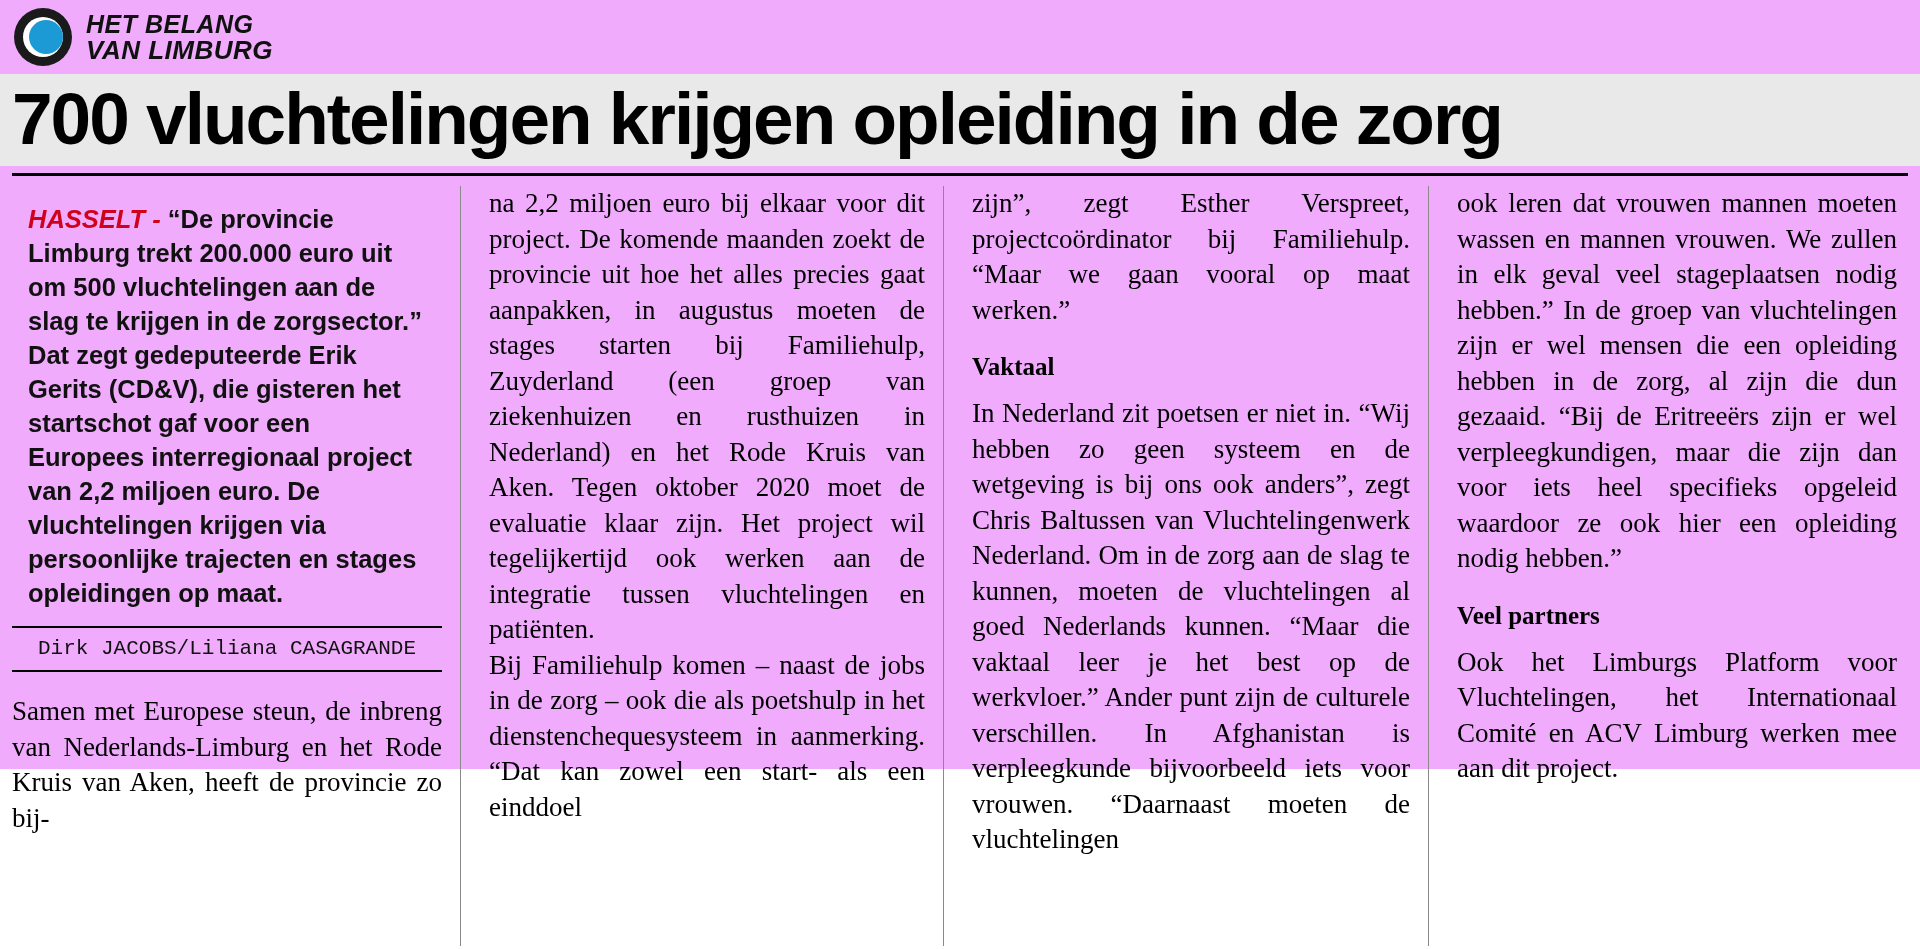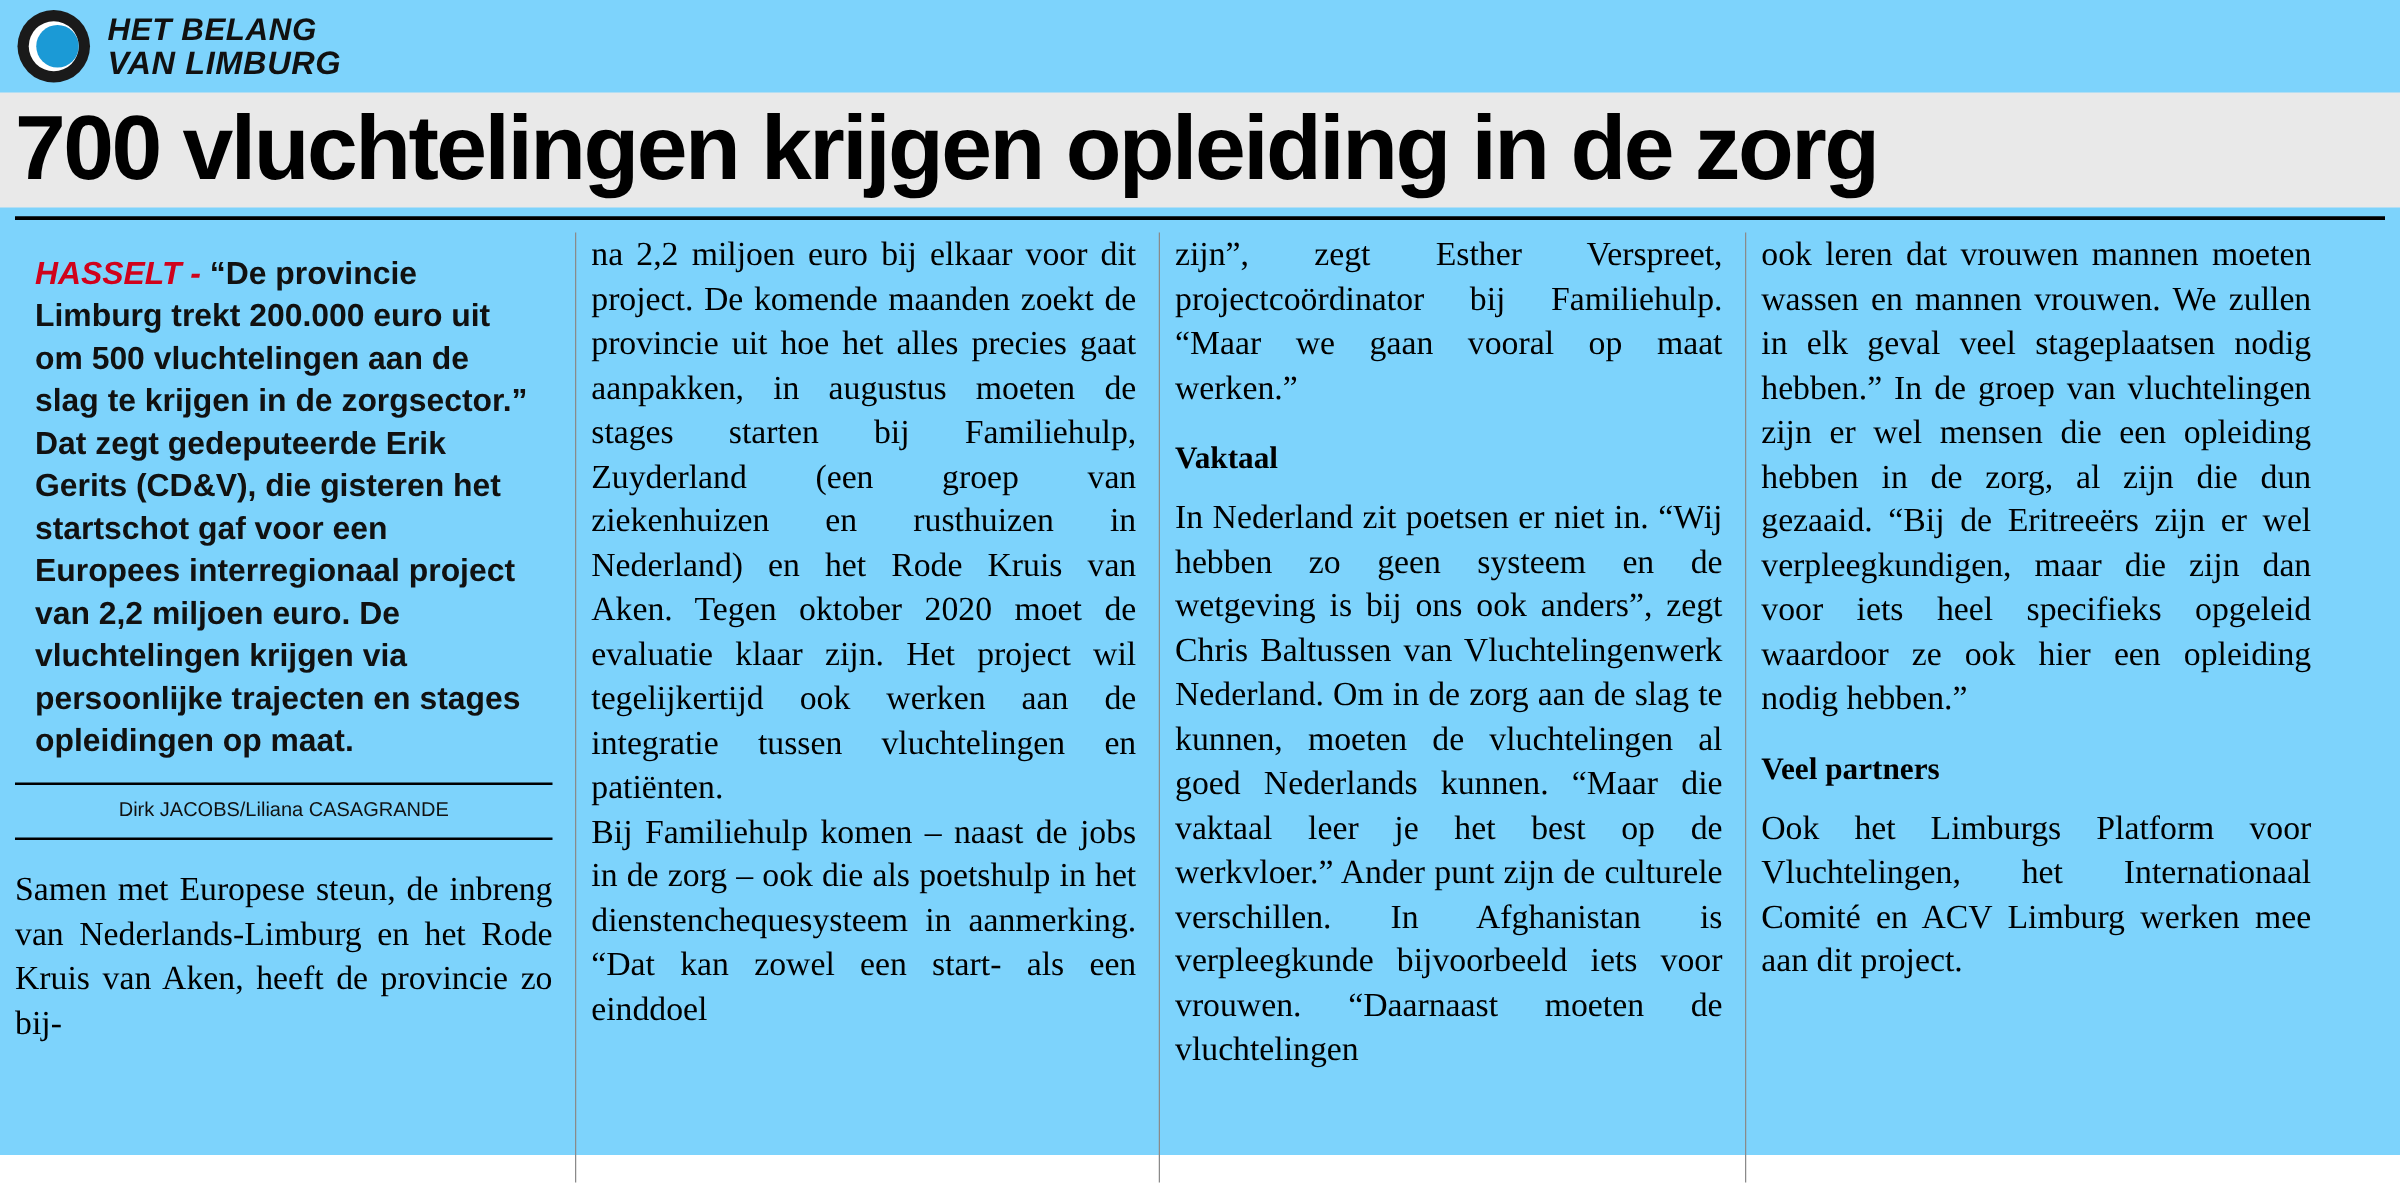--- a/index.html
+++ b/index.html
@@ -10,22 +10,22 @@
   body {
     width: 1920px;
     height: 949px;
     font-family: "Liberation Serif", serif;
     color: #000000;
     overflow: hidden;
   }
   .page {
     position: relative;
     width: 1920px;
-    height: 924px;
-    background: #7dd3fc;
+    height: 769px;
+    background: #f0abfc;
   }
 
   
   .masthead {
     position: absolute;
     left: 14px;
     top: 6px;
     display: flex;
     align-items: center;
     gap: 14px;
@@ -116,21 +116,21 @@
     gap: 0;
   }
   .col {
     position: relative;
     width: 438px;
     padding-right: 18px;
     box-sizing: content-box;
   }
   .col + .col {
     border-left: 1px solid #8a8a8a;
-    padding-left: 12px;
+    padding-left: 28px;
   }
   .col-1 { width: 430px; }
   .col-2 { width: 436px; }
   .col-3 { width: 438px; }
   .col-4 { width: 440px; padding-right: 0; }
 
   .lead {
     font-family: "Liberation Sans", sans-serif;
     font-weight: bold;
     font-size: 25.5px;
@@ -144,22 +144,22 @@
     font-style: italic;
     font-weight: bold;
   }
   .byline-rule {
     margin-top: 14px;
     width: 100%;
     height: 2px;
     background: #000000;
   }
   .byline {
-    font-family: Liberation Sans, sans-serif;
-    font-size: 16px;
+    font-family: Liberation Mono, monospace;
+    font-size: 21px;
     line-height: 30px;
     text-align: center;
     padding: 6px 0 0 0;
     color: #111111;
   }
   .byline-rule2 {
     margin-top: 6px;
     width: 100%;
     height: 2px;
     background: #000000;

